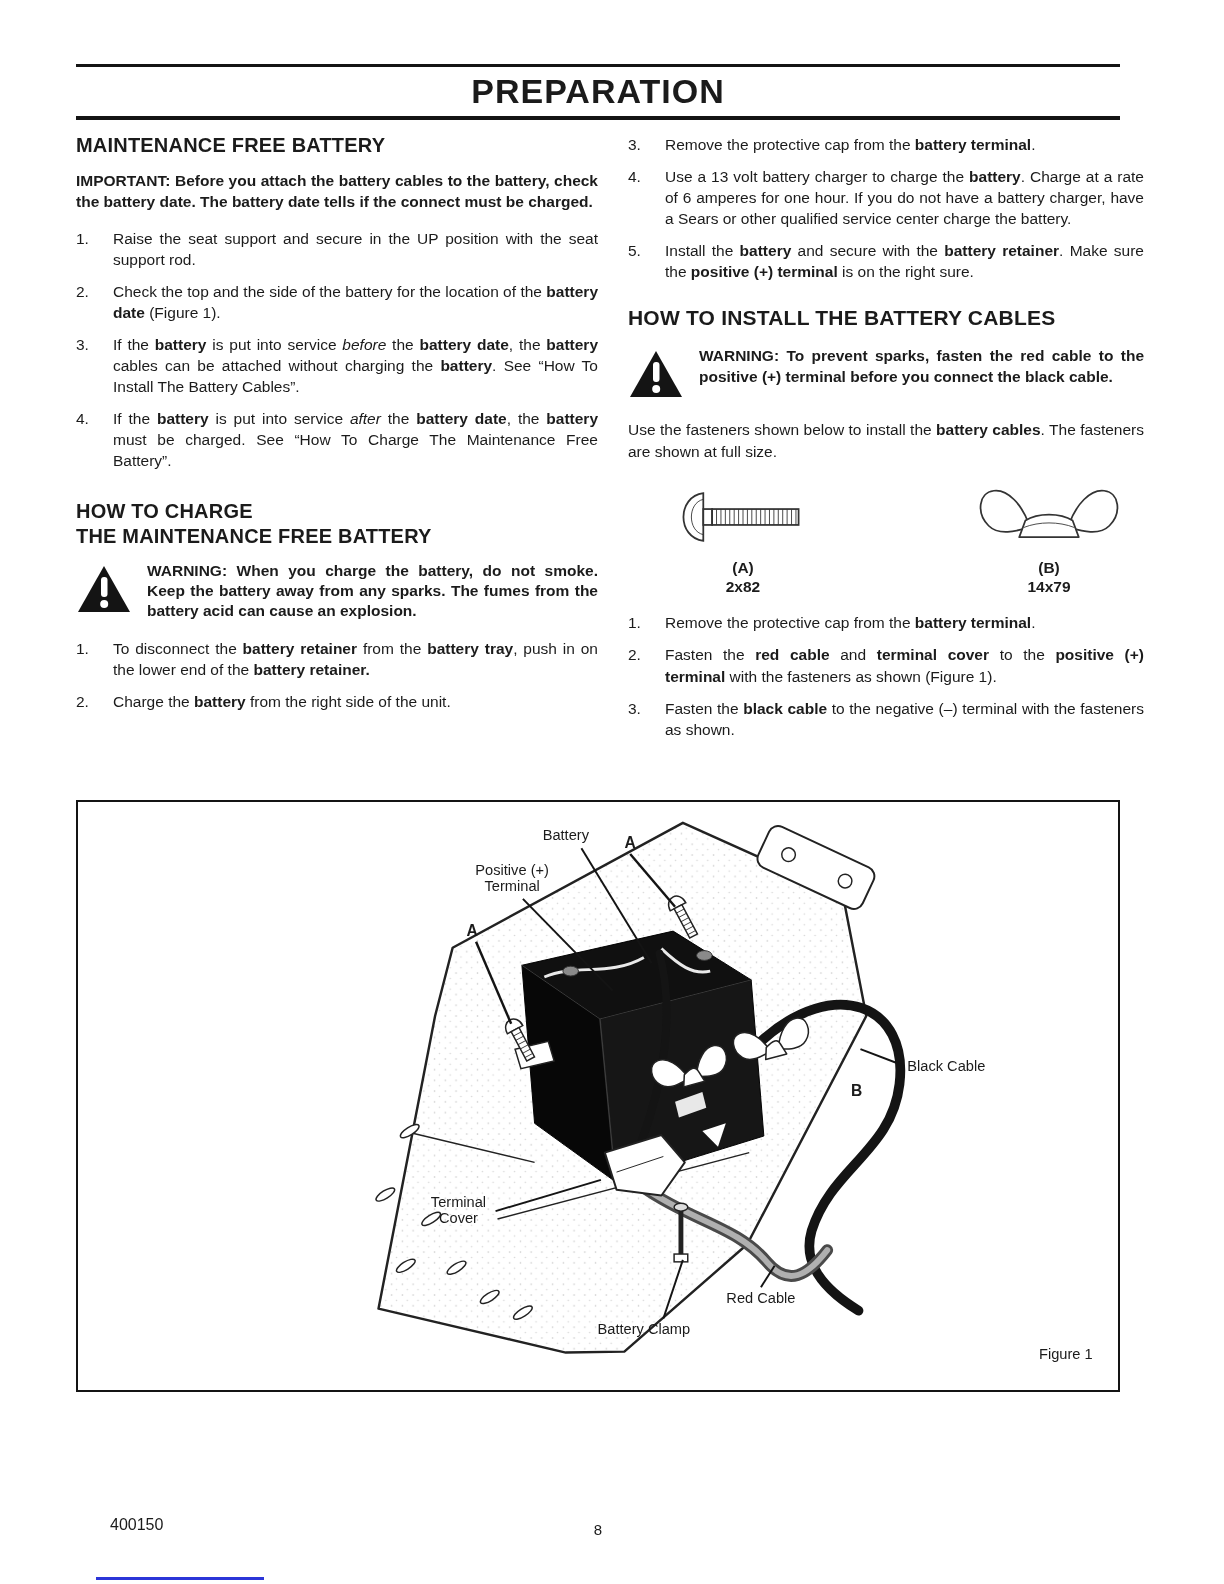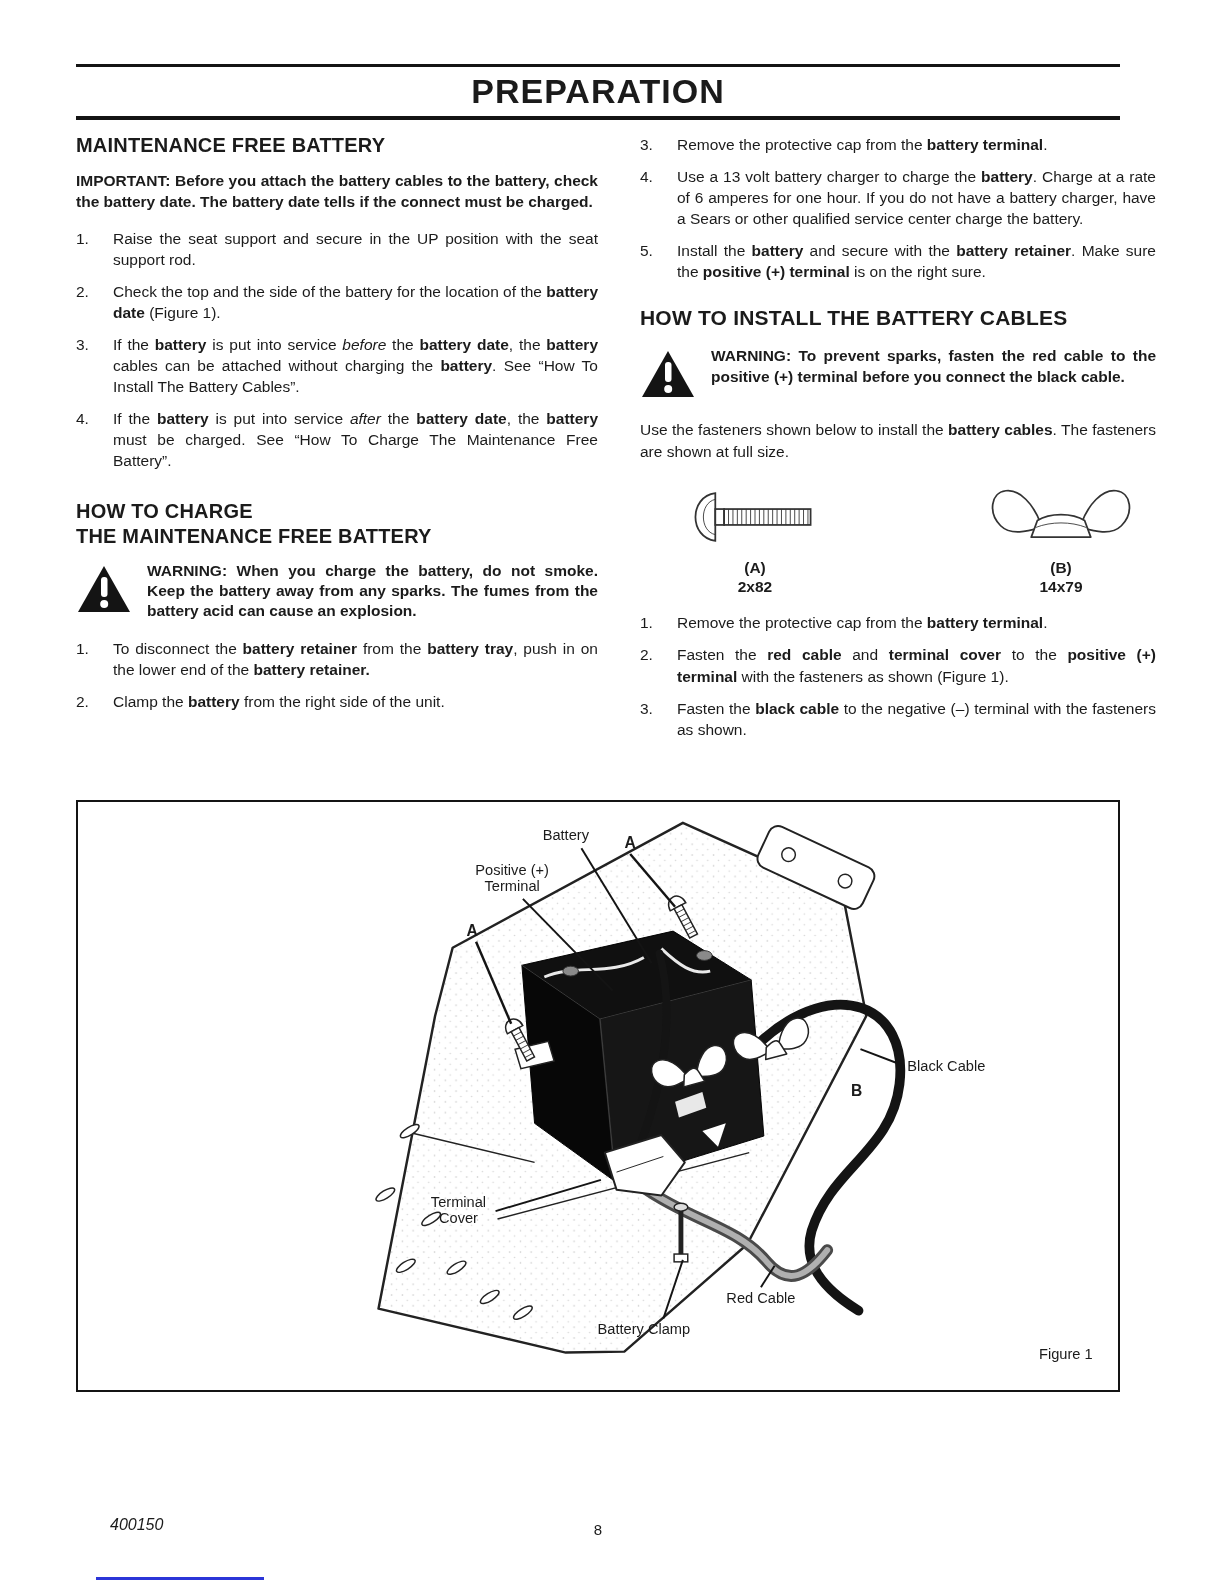--- a/index.html
+++ b/index.html
@@ -15,21 +15,21 @@
   .page { padding:64px 104px 0 76px; position:relative; }
 
   .title-block { border-top:3px solid #141414; padding-top:5px; }
   h1.page-title {
     margin:0; padding:0 0 5px 0;
     font-size:34px; font-weight:bold; letter-spacing:1px;
     text-align:center;
     border-bottom:4px solid #141414;
   }
 
-  .columns { display:flex; gap:42px; margin-top:14px; min-height:626px; align-items:flex-start; }
+  .columns { display:flex; gap:30px; margin-top:14px; min-height:626px; align-items:flex-start; }
   .col-left  { width:522px; flex:none; }
   .col-right { width:516px; flex:none; }
 
   h2 { font-size:20px; font-weight:bold; margin:0 0 13px 0; letter-spacing:.2px; }
   h2.tight { margin-bottom:2px; }
 
   p, .li-text { font-size:15.5px; line-height:1.36; }
   p { margin:11px 0 12px 0; }
   .justify { text-align:justify; }
 
@@ -61,21 +61,21 @@
     height:592px;
     position:relative;
     background:#fff;
   }
   .figure-box svg { display:block; width:100%; height:100%; }
   svg text { font-size:15px; fill:#1b1b1b; font-family:"Liberation Sans", sans-serif; }
   svg text.fl-b { font-weight:bold; font-size:16px; }
   svg text.fig-caption { font-size:15px; }
 
   .footer { position:relative; margin-top:124px; font-size:16px; height:22px; }
-  .footer .part-number { position:absolute; left:34px; top:0;font-style:italic; }
+  .footer .part-number { position:absolute; left:34px; top:0; }
   .footer .page-number { position:absolute; left:50%; transform:translateX(-50%); top:5px; font-size:15px; }
 
   .blue-line { position:absolute; left:96px; top:1577px; width:168px; height:3px; background:#2b35d8; }
 </style>
 </head>
 <body>
 
 <div class="page">
 
   <div class="title-block">
@@ -119,21 +119,21 @@
         </span>
         <span class="warning-text justify"><span class="b">WARNING: When you charge the battery, do not smoke. Keep the battery away from any sparks. The fumes from the battery acid can cause an explosion.</span></span>
       </div>
 
       <div class="li">
         <span class="li-num">1.</span>
         <span class="li-text justify"><span>To disconnect  the </span><span class="b">battery retainer</span><span> from the </span><span class="b">battery tray</span><span>, push in on the lower end of the </span><span class="b">battery retainer.</span></span>
       </div>
       <div class="li">
         <span class="li-num">2.</span>
-        <span class="li-text justify"><span>Clamp the </span><span class="b">battery</span><span> from the right side of the unit.</span></span>
+        <span class="li-text justify"><span>Charge the </span><span class="b">battery</span><span> from the right side of the unit.</span></span>
       </div>
     </div>
 
     <div class="col-right">
 
       <div class="li">
         <span class="li-num">3.</span>
         <span class="li-text justify"><span>Remove the protective cap from the </span><span class="b">battery terminal</span><span>.</span></span>
       </div>
       <div class="li">

